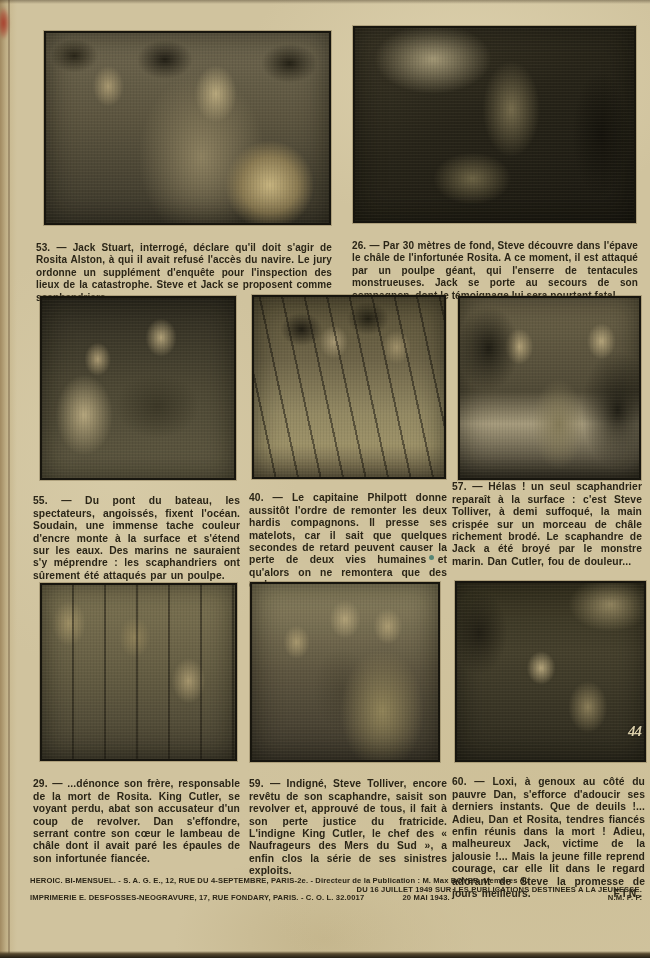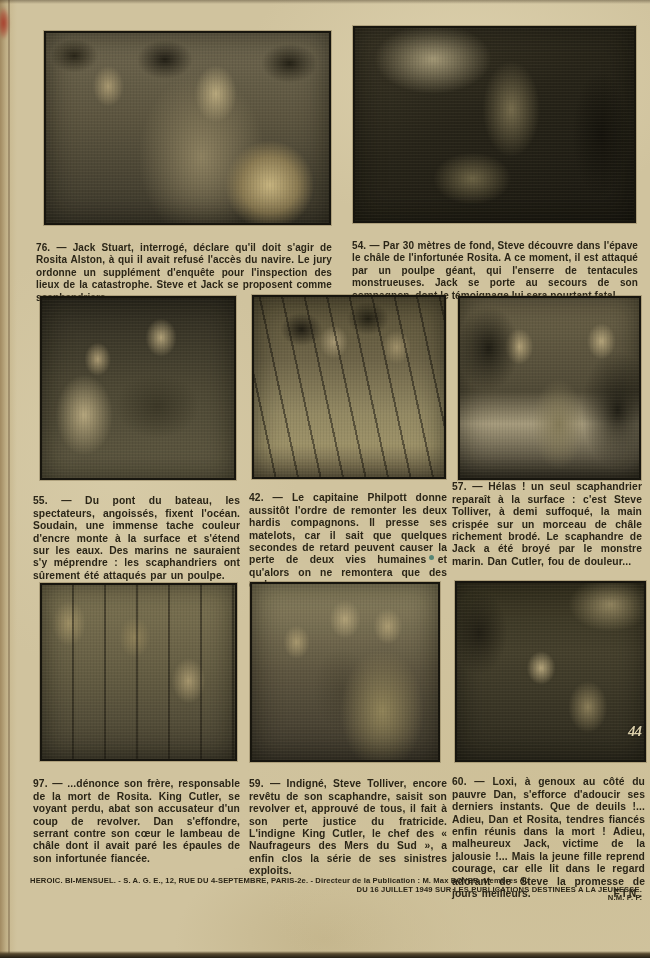--- a/index.html
+++ b/index.html
@@ -130,42 +130,43 @@
 
   <div class="edge-left">
       <div class="crease"></div>
     </div>
   <div class="edge-top"></div>
   <div class="red-smudge"></div>
   <div class="ink-dot"></div>
 
   <div class="photo p53"></div>
   <div class="photo p54"></div>
-  <p class="cap cap-wide c53"><span class="num">76.</span> <span>— Jack Stuart, interrogé, déclare qu'il doit s'agir de Rosita Alston, à qui il avait refusé l'accès du navire. Le jury ordonne un supplément d'enquête pour l'inspection des lieux de la catastrophe. Steve et Jack se proposent comme scaphandriers.</span></p>
-  <p class="cap cap-wide c54"><span class="num">54.</span> <span>— Par 30 mètres de fond, Steve découvre dans l'épave le châle de l'infortunée Rosita. A ce moment, il est attaqué par un poulpe géant, qui l'enserre de tentacules monstrueuses. Jack se porte au secours de son compagnon, dont le témoignage lui sera pourtant fatal...</span></p>
+  <p class="cap cap-wide c53"><span class="num">53.</span> <span>— Jack Stuart, interrogé, déclare qu'il doit s'agir de Rosita Alston, à qui il avait refusé l'accès du navire. Le jury ordonne un supplément d'enquête pour l'inspection des lieux de la catastrophe. Steve et Jack se proposent comme scaphandriers.</span></p>
+  <p class="cap cap-wide c54"><span class="num">26.</span> <span>— Par 30 mètres de fond, Steve découvre dans l'épave le châle de l'infortunée Rosita. A ce moment, il est attaqué par un poulpe géant, qui l'enserre de tentacules monstrueuses. Jack se porte au secours de son compagnon, dont le témoignage lui sera pourtant fatal...</span></p>
 
   <div class="photo p55"></div>
   <div class="photo p56"></div>
   <div class="photo p57"></div>
   <p class="cap cap-narrow c55"><span class="num">55.</span> <span>— Du pont du bateau, les spectateurs, angoissés, fixent l'océan. Soudain, une immense tache couleur d'encre monte à la surface et s'étend sur les eaux. Des marins ne sauraient s'y méprendre : les scaphandriers ont sûrement été attaqués par un poulpe.</span></p>
-  <p class="cap cap-narrow c56"><span class="num">42.</span> <span>— Le capitaine Philpott donne aussitôt l'ordre de remonter les deux hardis compagnons. Il presse ses matelots, car il sait que quelques secondes de retard peuvent causer la perte de deux vies humaines et qu'alors on ne remontera que des cadavres.</span></p>
+  <p class="cap cap-narrow c56"><span class="num">40.</span> <span>— Le capitaine Philpott donne aussitôt l'ordre de remonter les deux hardis compagnons. Il presse ses matelots, car il sait que quelques secondes de retard peuvent causer la perte de deux vies humaines et qu'alors on ne remontera que des cadavres.</span></p>
   <p class="cap cap-narrow c57"><span class="num">57.</span> <span>— Hélas ! un seul scaphandrier reparaît à la surface : c'est Steve Tolliver, à demi suffoqué, la main crispée sur un morceau de châle richement brodé. Le scaphandre de Jack a été broyé par le monstre marin. Dan Cutler, fou de douleur...</span></p>
 
   <div class="photo p58"></div>
   <div class="photo p59"></div>
   <div class="photo p60">
     <span class="stamp44">44</span>
   </div>
-  <p class="cap cap-narrow c58"><span class="num">97.</span> <span>— ...dénonce son frère, responsable de la mort de Rosita. King Cutler, se voyant perdu, abat son accusateur d'un coup de revolver. Dan s'effondre, serrant contre son cœur le lambeau de châle dont il avait paré les épaules de son infortunée fiancée.</span></p>
+  <p class="cap cap-narrow c58"><span class="num">29.</span> <span>— ...dénonce son frère, responsable de la mort de Rosita. King Cutler, se voyant perdu, abat son accusateur d'un coup de revolver. Dan s'effondre, serrant contre son cœur le lambeau de châle dont il avait paré les épaules de son infortunée fiancée.</span></p>
   <p class="cap cap-narrow c59"><span class="num">59.</span> <span>— Indigné, Steve Tolliver, encore revêtu de son scaphandre, saisit son revolver et, approuvé de tous, il fait à son perte justice du fratricide. L'indigne King Cutler, le chef des « Naufrageurs des Mers du Sud », a enfin clos la série de ses sinistres exploits.</span></p>
   <p class="cap cap-narrow c60"><span class="num">60.</span> <span>— Loxi, à genoux au côté du pauvre Dan, s'efforce d'adoucir ses derniers instants. Que de deuils !... Adieu, Dan et Rosita, tendres fiancés enfin réunis dans la mort ! Adieu, malheureux Jack, victime de la jalousie !... Mais la jeune fille reprend courage, car elle lit dans le regard adorant de Steve la promesse de jours meilleurs.</span><span class="fin">FIN.</span></p>
 
   <div class="footer">
     <div class="f-line"><span>HEROIC.</span><span> BI-MENSUEL. - S. A. G. E., 12, RUE DU 4-SEPTEMBRE, PARIS-2e. - Directeur de la Publication : M. Max BOYER. Membres du</span></div>
     <div class="f-line f-center">DU 16 JUILLET 1949 SUR LES PUBLICATIONS DESTINEES A LA JEUNESSE.</div>
     <div class="f-line f-split">
+      <span>IMPRIMERIE E. DESFOSSES-NEOGRAVURE, 17, RUE FONDARY, PARIS. - C. O. L. 32.0017</span>
       <span class="mid">20 MAI 1943.</span>
       <span>N.M. P. P.</span>
     </div>
   </div>
 
   <div class="edge-bottom"></div>
 </div>
 
 </body></html>

